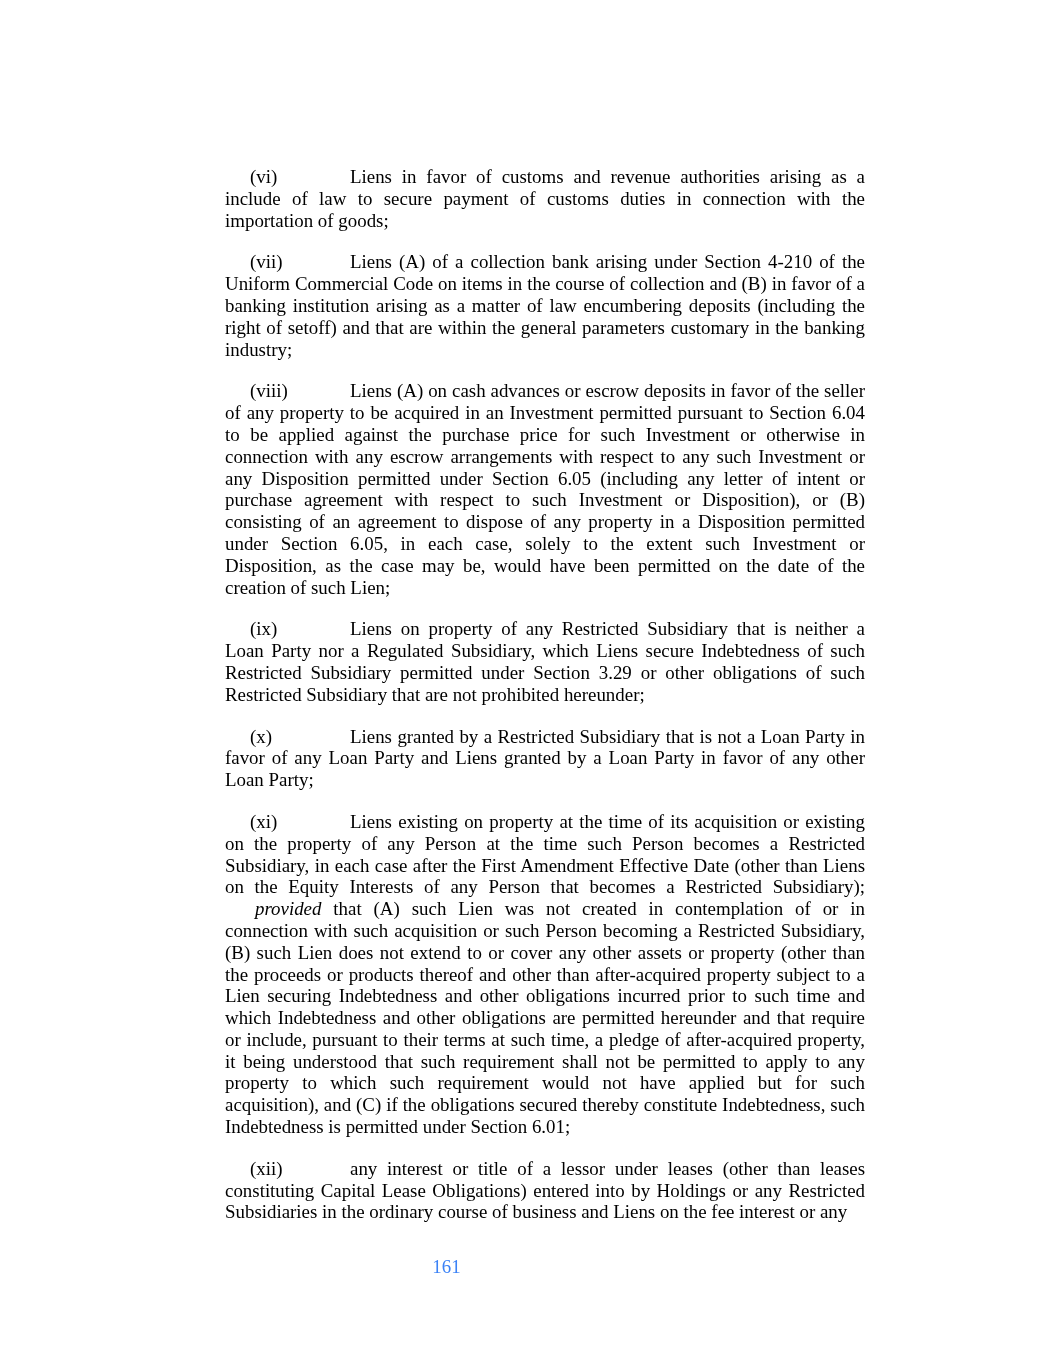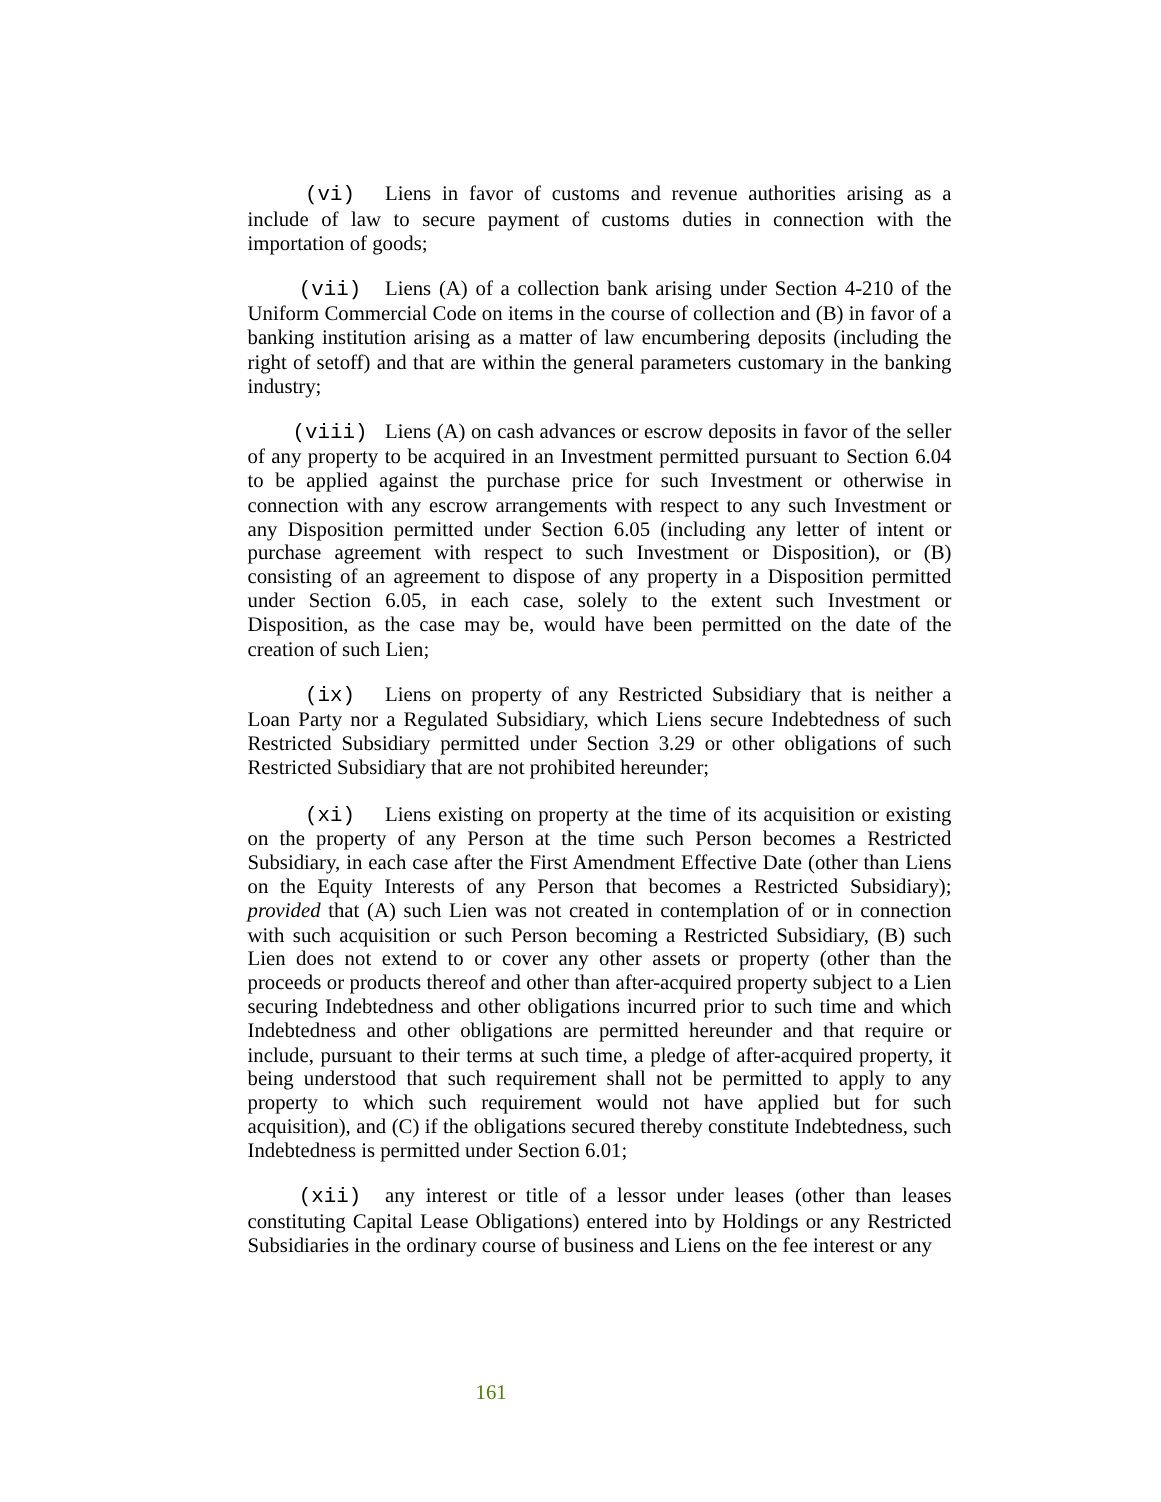--- a/index.html
+++ b/index.html
@@ -27,51 +27,52 @@
     font-size: 18.9px;
     line-height: 21.8px;
     text-align: justify;
     color: #000000;
   }
   .pnum {
     display: inline-block;
     width: 125px;
     box-sizing: border-box;
     padding-left: 25px;
-    text-align: center;
-    font-family: Liberation Mono, monospace;
+    text-align: left;
   }
   .prov {
     font-style: italic;
+    margin-left: 30px;
   }
   .pageno {
     position: absolute;
     left: 0;
     top: 1256px;
     width: 893px;
     text-align: center;
     font-size: 18.9px;
     line-height: 21.8px;
-    color: #4d7c0f;
+    color: #3b82f6;
   }
 </style>
 </head>
 <body>
 
 <div class="page">
   <div class="content">
 
     <p class="para"><span class="pnum">(vi)</span><span>Liens in favor of customs and revenue authorities arising as a include of law to secure payment of customs duties in connection with the importation of goods;</span></p>
 
     <p class="para"><span class="pnum">(vii)</span><span>Liens (A) of a collection bank arising under Section 4-210 of the Uniform Commercial Code on items in the course of collection and (B) in favor of a banking institution arising as a matter of law encumbering deposits (including the right of setoff) and that are within the general parameters customary in the banking industry;</span></p>
 
     <p class="para"><span class="pnum">(viii)</span><span>Liens (A) on cash advances or escrow deposits in favor of the seller of any property to be acquired in an Investment permitted pursuant to Section 6.04 to be applied against the purchase price for such Investment or otherwise in connection with any escrow arrangements with respect to any such Investment or any Disposition permitted under Section 6.05 (including any letter of intent or purchase agreement with respect to such Investment or Disposition), or (B) consisting of an agreement to dispose of any property in a Disposition permitted under Section 6.05, in each case, solely to the extent such Investment or Disposition, as the case may be, would have been permitted on the date of the creation of such Lien;</span></p>
 
     <p class="para"><span class="pnum">(ix)</span><span>Liens on property of any Restricted Subsidiary that is neither a Loan Party nor a Regulated Subsidiary, which Liens secure Indebtedness of such Restricted Subsidiary permitted under Section 3.29 or other obligations of such Restricted Subsidiary that are not prohibited hereunder;</span></p>
 
+    <p class="para"><span class="pnum">(x)</span><span>Liens granted by a Restricted Subsidiary that is not a Loan Party in favor of any Loan Party and Liens granted by a Loan Party in favor of any other Loan Party;</span></p>
 
     <p class="para"><span class="pnum">(xi)</span><span>Liens existing on property at the time of its acquisition or existing on the property of any Person at the time such Person becomes a Restricted Subsidiary, in each case after the First Amendment Effective Date (other than Liens on the Equity Interests of any Person that becomes a Restricted Subsidiary); </span><em class="prov">provided</em><span> that (A) such Lien was not created in contemplation of or in connection with such acquisition or such Person becoming a Restricted Subsidiary, (B) such Lien does not extend to or cover any other assets or property (other than the proceeds or products thereof and other than after-acquired property subject to a Lien securing Indebtedness and other obligations incurred prior to such time and which Indebtedness and other obligations are permitted hereunder and that require or include, pursuant to their terms at such time, a pledge of after-acquired property, it being understood that such requirement shall not be permitted to apply to any property to which such requirement would not have applied but for such acquisition), and (C) if the obligations secured thereby constitute Indebtedness, such Indebtedness is permitted under Section 6.01;</span></p>
 
     <p class="para"><span class="pnum">(xii)</span><span>any interest or title of a lessor under leases (other than leases constituting Capital Lease Obligations) entered into by Holdings or any Restricted Subsidiaries in the ordinary course of business and Liens on the fee interest or any</span></p>
 
   </div>
 
   <div class="pageno">161</div>
 </div>
 

